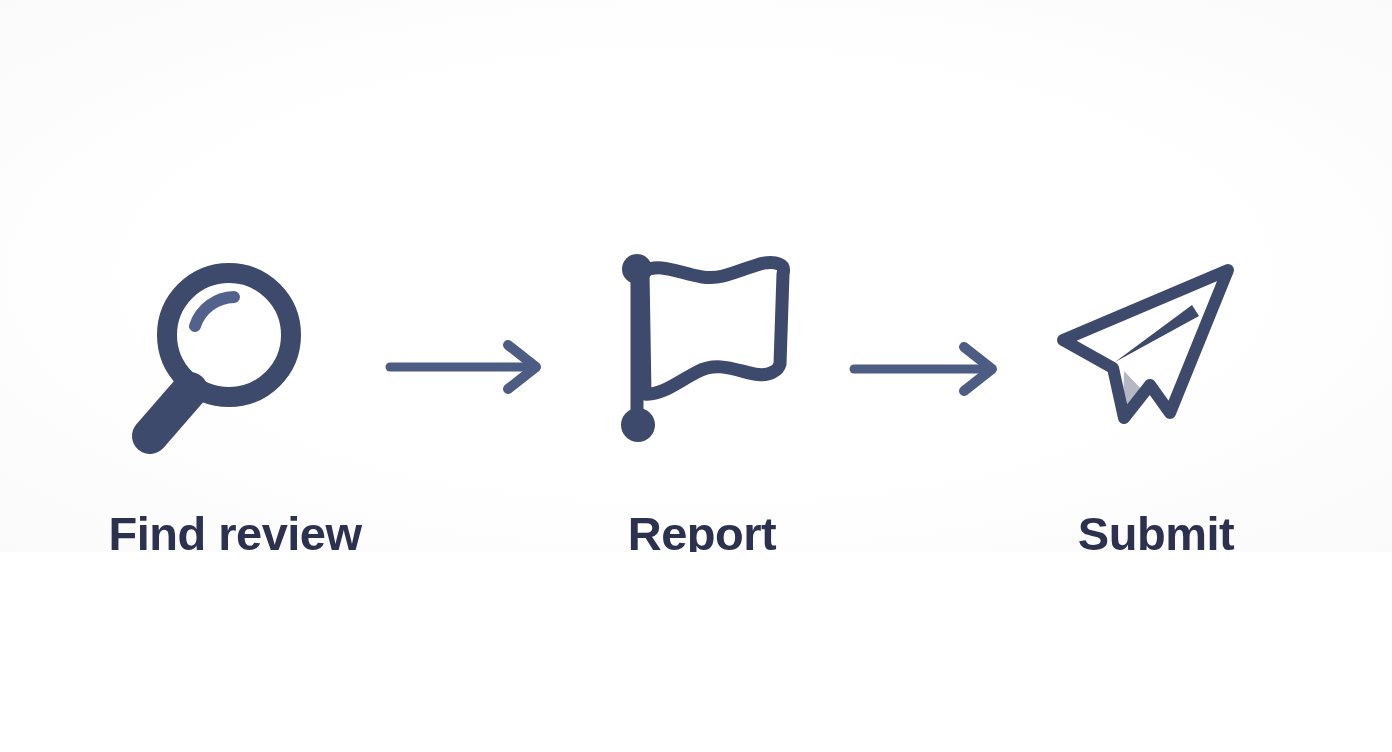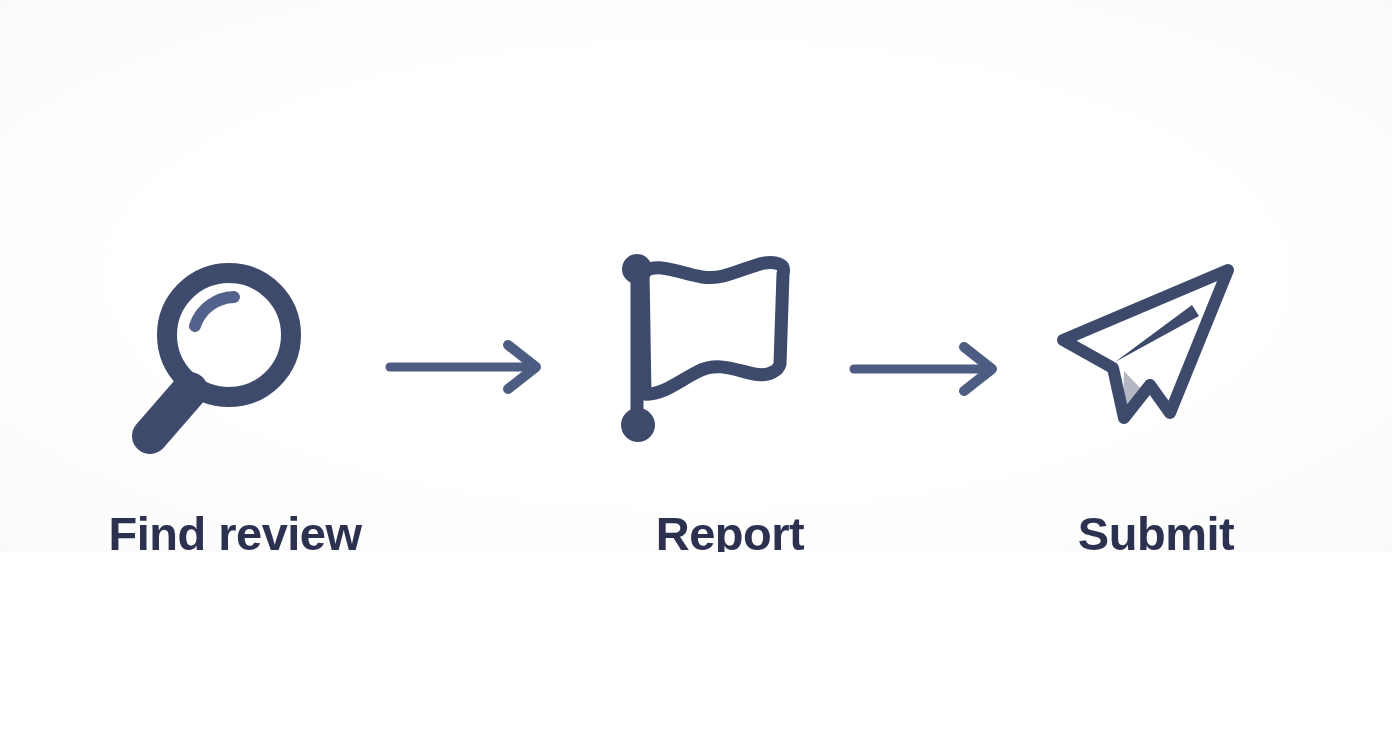--- a/index.html
+++ b/index.html
@@ -25,21 +25,21 @@
     letter-spacing:-0.5px;
     color:var(--label);
     white-space:nowrap;
   }
   #icon-search{left:118px;top:242px;}
   #icon-flag{left:615px;top:248px;}
   #icon-plane{left:1053px;top:258px;}
   #arrow-1{left:384px;top:339px;}
   #arrow-2{left:848px;top:341px;}
   #label-1{left:235px;}
-  #label-2{left:730px;}
+  #label-2{left:702px;}
   #label-3{left:1156px;text-align:center;}
 </style>
 </head>
 <body>
 
 <div class="canvas">
 
   <svg id="icon-search" class="icon" width="200" height="220" viewBox="0 0 200 220" aria-hidden="true">
     <circle class="stroke" cx="111" cy="93" r="62" stroke-width="20"></circle>
     <path class="stroke accent" d="M 77 84 A 42 42 0 0 1 116 55" stroke-width="12" stroke-linecap="round"></path>

